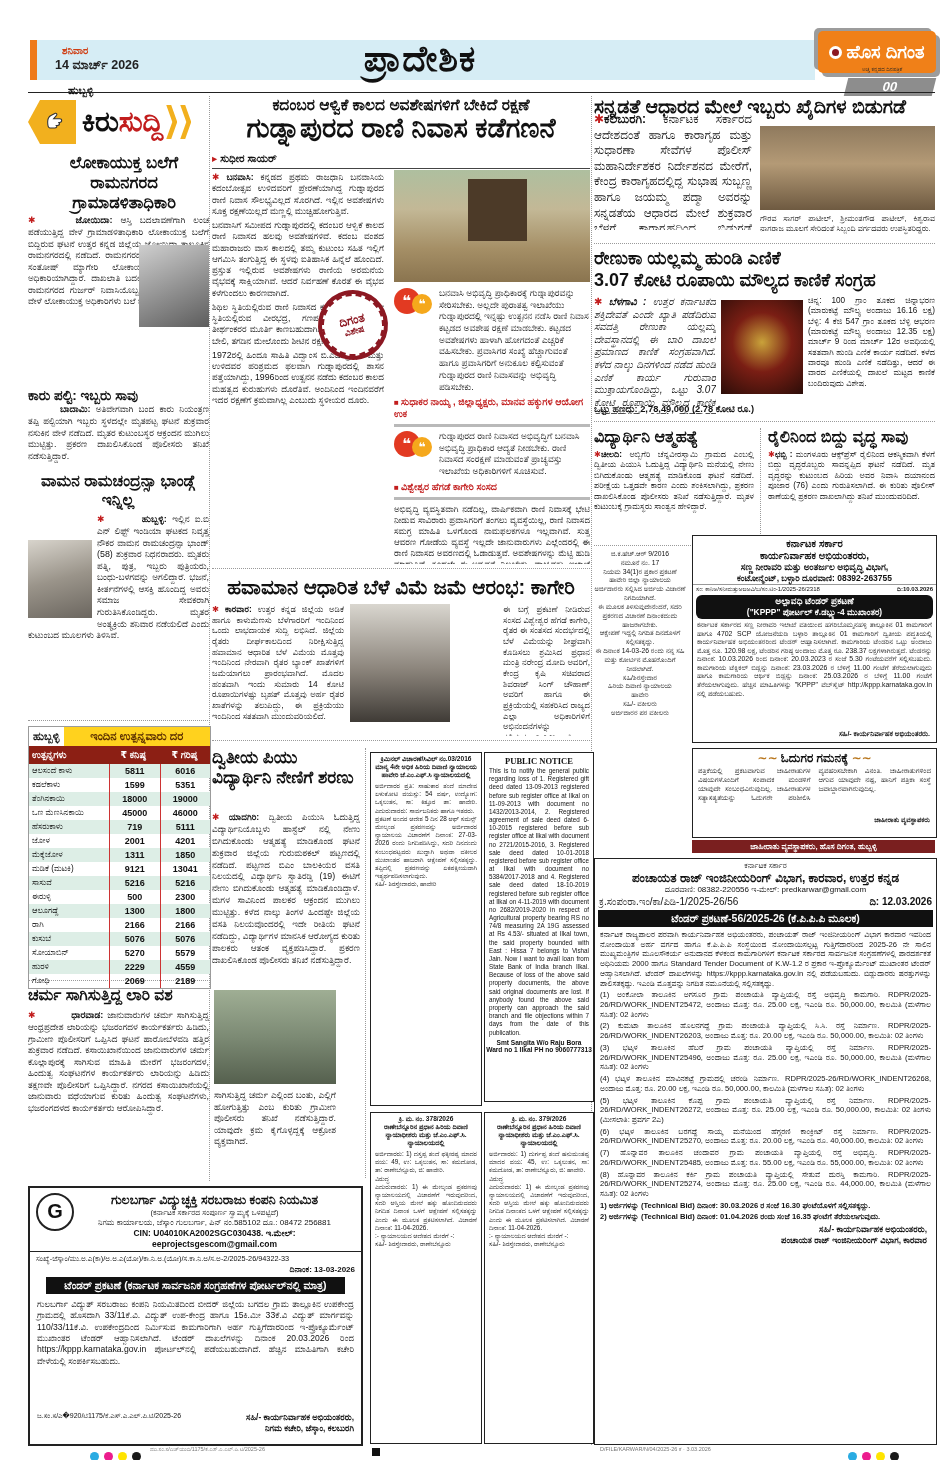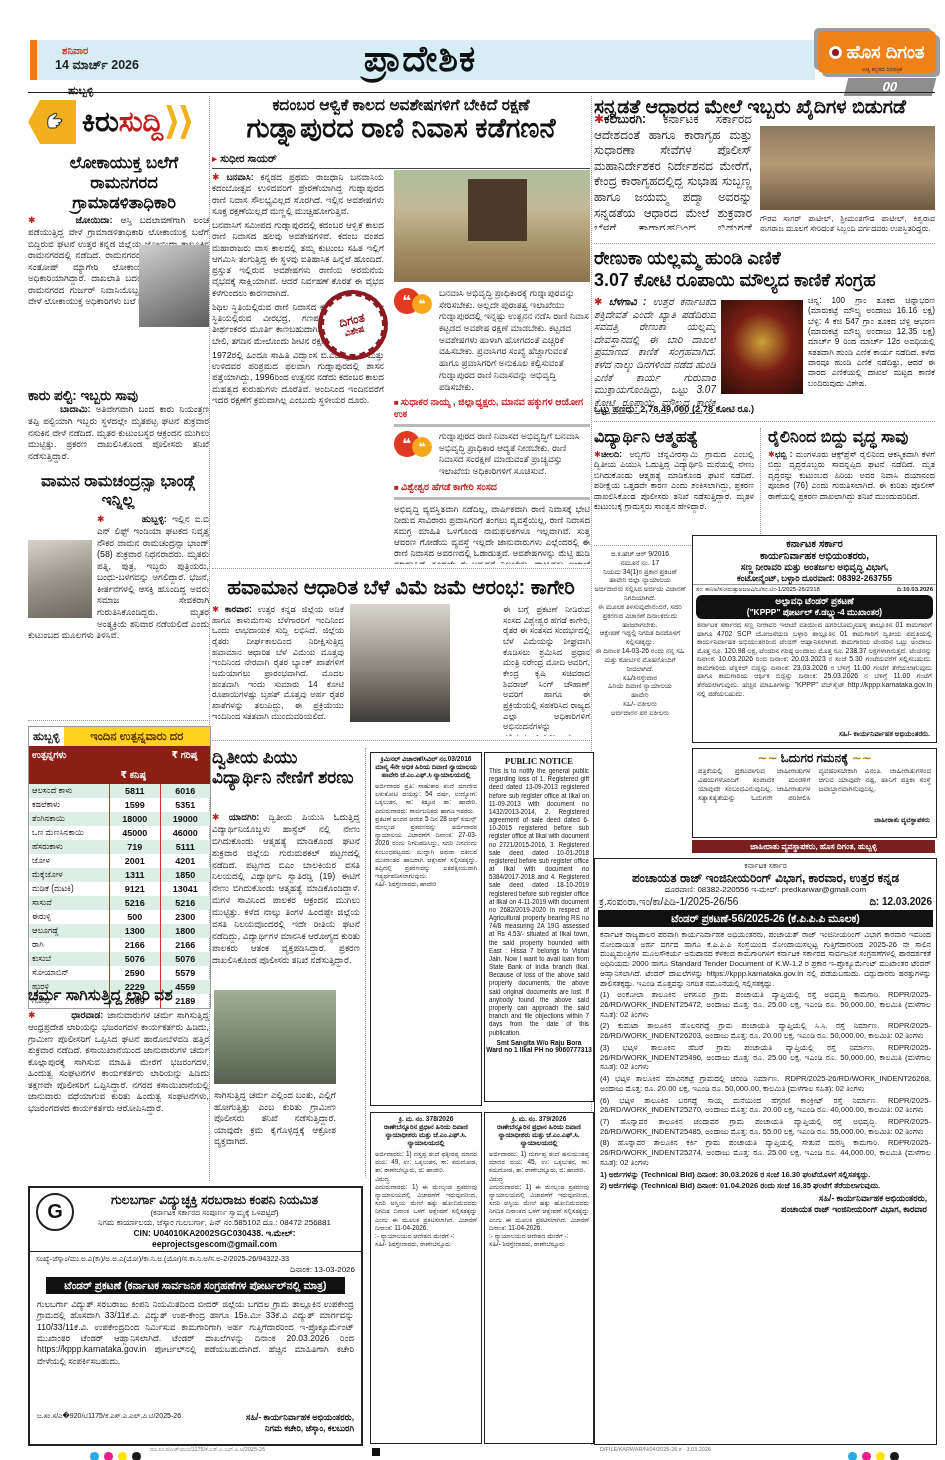--- a/index.html
+++ b/index.html
@@ -148,21 +148,21 @@
     <p style="margin:0;"><span class="star">✱</span> <b>ಹುಬ್ಬಳ್ಳಿ:</b> <span>ಇಲ್ಲಿನ ಐ.ಬಿ ಎನ್ ಲಿಫ್ಟ್ ಇಂಡಿಯಾ ಘಟಕದ ನಿವೃತ್ತ ನೌಕರ ವಾಮನ ರಾಮಚಂದ್ರನ್ಸಾ ಭಾಂಡ್ (58) ಶುಕ್ರವಾರ ನಿಧನರಾದರು. ಮೃತರು ಪತ್ನಿ, ಪುತ್ರ, ಇಬ್ಬರು ಪುತ್ರಿಯರು, ಬಂಧು-ಬಳಗವನ್ನು ಅಗಲಿದ್ದಾರೆ. ಭಜನೆ, ಕೀರ್ತನೆಗಳಲ್ಲಿ ಆಸಕ್ತಿ ಹೊಂದಿದ್ದ ಅವರು ಸಮಾಜ ಸೇವಕರಾಗಿ ಗುರುತಿಸಿಕೊಂಡಿದ್ದರು. ಮೃತರ ಅಂತ್ಯಕ್ರಿಯೆ ಶನಿವಾರ ನಡೆಯಲಿದೆ ಎಂದು ಕುಟುಂಬದ ಮೂಲಗಳು ತಿಳಿಸಿವೆ.</span></p>
   </div>
 
   <div class="abs" id="market">
     <div class="ttl">
       <span class="c">ಹುಬ್ಬಳ್ಳಿ</span>
       <span class="c y">ಇಂದಿನ ಉತ್ಪನ್ನವಾರು ದರ</span>
     </div>
     <div class="hd">
       <span style="width:78px;text-align:left;padding-left:3px;">ಉತ್ಪನ್ನಗಳು</span>
-      <span style="width:50px;margin-top:20px;">₹ ಕನಿಷ್ಠ</span>
+      <span style="width:50px;">₹ ಕನಿಷ್ಠ</span>
       <span style="width:50px;">₹ ಗರಿಷ್ಠ</span>
     </div>
     <div>
 
         <div class="mrow">
           <span class="mc1">ಆಲಸಂದೆ ಕಾಳು</span>
           <span class="mc2">5811</span>
           <span class="mc3">6016</span>
         </div>
 
@@ -233,21 +233,21 @@
         </div>
 
         <div class="mrow">
           <span class="mc1">ಕುಸುಬೆ</span>
           <span class="mc2">5076</span>
           <span class="mc3">5076</span>
         </div>
 
         <div class="mrow">
           <span class="mc1">ಸೋಯಾಬಿನ್</span>
-          <span class="mc2">2590</span>
+          <span class="mc2">5270</span>
           <span class="mc3">5579</span>
         </div>
 
         <div class="mrow">
           <span class="mc1">ಹುರಳಿ</span>
           <span class="mc2">2229</span>
           <span class="mc3">4559</span>
         </div>
 
         <div class="mrow">
@@ -271,21 +271,21 @@
       <div style="flex:1;text-align:center;">
         <div class="b" style="font-size:12.5px;">ಗುಲಬರ್ಗಾ ವಿದ್ಯುಚ್ಛಕ್ತಿ ಸರಬರಾಜು ಕಂಪನಿ ನಿಯಮಿತ</div>
         <div style="font-size:7.5px;">(ಕರ್ನಾಟಕ ಸರ್ಕಾರದ ಸಂಪೂರ್ಣ ಸ್ವಾಮ್ಯಕ್ಕೆ ಒಳಪಟ್ಟಿದೆ)</div>
         <div style="font-size:8px;">ನಿಗಮ ಕಾರ್ಯಾಲಯ, ಜೆಸ್ಕಾಂ ಗುಲಬರ್ಗಾ, ಪಿನ್ ನಂ.585102 ದೂ.: 08472 256881</div>
         <div class="b" style="font-size:8.5px;">CIN: U04010KA2002SGC030438.  ಇ.ಮೇಲ್: eeprojectsgescom@gmail.com</div>
       </div>
     </div>
     <div style="border-top:1px solid #222;padding:2px 6px;font-size:7.3px;display:flex;justify-content:space-between;">
       <span>ಸಂಖ್ಯೆ-ಜೆಸ್ಕಾಂ/ಮು.ಅ.ಎ(ಕಾ)/ಅ.ಅ.ಎ(ಯೋ)/ಕಾ.ನಿ.ಅ.(ಯೋ)/ಸ.ಕಾ.ನಿ.ಅ/ಸ.ಅ-2/2025-26/94322-33</span>
     </div>
-    <div style="text-align:right;padding:0 6px;font-size:8px;font-weight:normal;">ದಿನಾಂಕ: 13-03-2026</div>
+    <div style="text-align:right;padding:0 6px;font-size:8px;font-weight:bold;">ದಿನಾಂಕ: 13-03-2026</div>
     <div class="blackbar" style="font-size:10.5px;margin:2px 16px;padding:2px 8px;">ಟೆಂಡರ್ ಪ್ರಕಟಣೆ (ಕರ್ನಾಟಕ ಸಾರ್ವಜನಿಕ ಸಂಗ್ರಹಣೆಗಳ ಪೋರ್ಟಲ್‌ನಲ್ಲಿ ಮಾತ್ರ)</div>
     <div class="jt clip" style="font-size:8.6px;line-height:1.32;padding:3px 7px;height:108px;">ಗುಲಬರ್ಗಾ ವಿದ್ಯುತ್ ಸರಬರಾಜು ಕಂಪನಿ ನಿಯಮಿತದಿಂದ ಬೀದರ್ ಜಿಲ್ಲೆಯ ಬಗದಲ ಗ್ರಾಮ ತಾಲ್ಲೂಕಿನ ಉಪಕೇಂದ್ರ ಗ್ರಾಮದಲ್ಲಿ ಹೊಸದಾಗಿ 33/11ಕೆ.ವಿ. ವಿದ್ಯುತ್ ಉಪ-ಕೇಂದ್ರ ಹಾಗೂ 15ಕಿ.ಮೀ 33ಕೆ.ವಿ ವಿದ್ಯುತ್ ಮಾರ್ಗವನ್ನು 110/33/11ಕೆ.ವಿ. ಉಪಕೇಂದ್ರದಿಂದ ನಿರ್ಮಿಸುವ ಕಾಮಗಾರಿಗಾಗಿ ಅರ್ಹ ಗುತ್ತಿಗೆದಾರರಿಂದ ಇ-ಪ್ರೊಕ್ಯೂರ್ಮೆಂಟ್ ಮುಖಾಂತರ ಟೆಂಡರ್ ಆಹ್ವಾನಿಸಲಾಗಿದೆ. ಟೆಂಡರ್ ದಾಖಲೆಗಳನ್ನು ದಿನಾಂಕ 20.03.2026 ರಿಂದ https://kppp.karnataka.gov.in ಪೋರ್ಟಲ್‌ನಲ್ಲಿ ಪಡೆಯಬಹುದಾಗಿದೆ. ಹೆಚ್ಚಿನ ಮಾಹಿತಿಗಾಗಿ ಕಚೇರಿ ವೇಳೆಯಲ್ಲಿ ಸಂಪರ್ಕಿಸಬಹುದು.</div>
     <div style="display:flex;justify-content:space-between;padding:2px 7px;">
       <span style="font-size:7px;">ಜ.ಸಂ.ಸ/ಎ�920/ಟಿ1175/ಕೆ.ಎಸ್.ಎ.ಎಲ್.ಪಿ.ಟಿ/2025-26</span>
       <span style="font-size:8.3px;font-weight:bold;text-align:right;">
         <span>ಸಹಿ/- ಕಾರ್ಯನಿರ್ವಾಹಕ ಅಭಿಯಂತರರು,</span><br><span>ನಿಗಮ ಕಚೇರಿ, ಜೆಸ್ಕಾಂ, ಕಲಬುರಗಿ</span>
       </span>
     </div>
   </div>
 
@@ -421,20 +421,21 @@
     </div>
     <div class="blackbar" style="font-size:10.5px;padding:2px 0;margin:1px 3px;">ಟೆಂಡರ್ ಪ್ರಕಟಣೆ-56/2025-26 (ಕೆ.ಪಿ.ಪಿ.ಪಿ ಮೂಲಕ)</div>
     <div class="jt clip" style="padding:2px 5px;height:500px;">
       <p class="tp">ಕರ್ನಾಟಕ ರಾಜ್ಯಪಾಲರ ಪರವಾಗಿ ಕಾರ್ಯನಿರ್ವಾಹಕ ಅಭಿಯಂತರರು, ಪಂಚಾಯತ್ ರಾಜ್ ಇಂಜಿನೀಯರಿಂಗ್ ವಿಭಾಗ ಕಾರವಾರ ಇವರಿಂದ ನೋಂದಾಯಿತ ಅರ್ಹ ವರ್ಗದ ಹಾಗೂ ಕೆ.ಪಿ.ಪಿ.ಪಿ ಸಂಸ್ಥೆಯಿಂದ ನೋಂದಾಯಿಸಲ್ಪಟ್ಟ ಗುತ್ತಿಗೆದಾರರಿಂದ 2025-26 ನೇ ಸಾಲಿನ ಮುಖ್ಯಮಂತ್ರಿಗಳ ಮೂಲಸೌಕರ್ಯ ಅನುದಾನದ ಕೆಳಕಂಡ ಕಾಮಗಾರಿಗಳಿಗೆ ಕರ್ನಾಟಕ ಸರ್ಕಾರದ ಸಾರ್ವಜನಿಕ ಸಂಗ್ರಹಣೆಗಳಲ್ಲಿ ಪಾರದರ್ಶಕತೆ ಅಧಿನಿಯಮ 2000 ಹಾಗೂ Standard Tender Document of K.W-1.2 ರ ಪ್ರಕಾರ ಇ-ಪ್ರೊಕ್ಯೂರ್ಮೆಂಟ್ ಮುಖಾಂತರ ಟೆಂಡರ್ ಆಹ್ವಾನಿಸಲಾಗಿದೆ. ಟೆಂಡರ್ ದಾಖಲೆಗಳನ್ನು https://kppp.karnataka.gov.in ನಲ್ಲಿ ಪಡೆಯಬಹುದು. ಬಿಡ್ಡುದಾರರು ಷರತ್ತುಗಳನ್ನು ಪಾಲಿಸತಕ್ಕದ್ದು. ಇಎಂಡಿ ಮೊತ್ತವನ್ನು ನಿಗದಿತ ನಮೂನೆಯಲ್ಲಿ ಸಲ್ಲಿಸತಕ್ಕದ್ದು.</p>
       <div>
 
       <p class="tp jt">(1) ಅಂಕೋಲಾ ತಾಲೂಕಿನ ಅಗಸೂರ ಗ್ರಾಮ ಪಂಚಾಯತಿ ವ್ಯಾಪ್ತಿಯಲ್ಲಿ ರಸ್ತೆ ಅಭಿವೃದ್ಧಿ ಕಾಮಗಾರಿ. RDPR/2025-26/RD/WORK_INDENT25472, ಅಂದಾಜು ಮೊತ್ತ: ರೂ. 25.00 ಲಕ್ಷ, ಇಎಂಡಿ ರೂ. 50,000.00, ಕಾಲಮಿತಿ (ಮಳೆಗಾಲ ಸಹಿತ): 02 ತಿಂಗಳು</p>
           <p class="tp jt">(2) ಕುಮಟಾ ತಾಲೂಕಿನ ಹೊಲನಗದ್ದೆ ಗ್ರಾಮ ಪಂಚಾಯತಿ ವ್ಯಾಪ್ತಿಯಲ್ಲಿ ಸಿ.ಸಿ. ರಸ್ತೆ ನಿರ್ಮಾಣ. RDPR/2025-26/RD/WORK_INDENT26203, ಅಂದಾಜು ಮೊತ್ತ: ರೂ. 20.00 ಲಕ್ಷ, ಇಎಂಡಿ ರೂ. 50,000.00, ಕಾಲಮಿತಿ: 02 ತಿಂಗಳು</p>
           <p class="tp jt">(3) ಭಟ್ಕಳ ತಾಲೂಕಿನ ಹೆಬರೆ ಗ್ರಾಮ ಪಂಚಾಯತಿ ವ್ಯಾಪ್ತಿಯಲ್ಲಿ ರಸ್ತೆ ನಿರ್ಮಾಣ. RDPR/2025-26/RD/WORK_INDENT25496, ಅಂದಾಜು ಮೊತ್ತ: ರೂ. 25.00 ಲಕ್ಷ, ಇಎಂಡಿ ರೂ. 50,000.00, ಕಾಲಮಿತಿ (ಮಳೆಗಾಲ ಸಹಿತ): 02 ತಿಂಗಳು</p>
           <p class="tp jt">(4) ಭಟ್ಕಳ ತಾಲೂಕಿನ ಮಾವಿನಕಟ್ಟೆ ಗ್ರಾಮದಲ್ಲಿ ಚರಂಡಿ ನಿರ್ಮಾಣ. RDPR/2025-26/RD/WORK_INDENT26268, ಅಂದಾಜು ಮೊತ್ತ: ರೂ. 20.00 ಲಕ್ಷ, ಇಎಂಡಿ ರೂ. 50,000.00, ಕಾಲಮಿತಿ (ಮಳೆಗಾಲ ಸಹಿತ): 02 ತಿಂಗಳು</p>
+          <p class="tp jt">(5) ಭಟ್ಕಳ ತಾಲೂಕಿನ ಕೊಪ್ಪ ಗ್ರಾಮ ಪಂಚಾಯತಿ ವ್ಯಾಪ್ತಿಯಲ್ಲಿ ರಸ್ತೆ ನಿರ್ಮಾಣ. RDPR/2025-26/RD/WORK_INDENT26272, ಅಂದಾಜು ಮೊತ್ತ: ರೂ. 25.00 ಲಕ್ಷ, ಇಎಂಡಿ ರೂ. 50,000.00, ಕಾಲಮಿತಿ: 02 ತಿಂಗಳು (ಮೀಸಲಾತಿ: ಪ್ರವರ್ಗ 2ಎ)</p>
           <p class="tp jt">(6) ಭಟ್ಕಳ ತಾಲೂಕಿನ ಬರಗದ್ದೆ ಸಾಯ್ಕ ಮನೆಯಿಂದ ಹೆಗ್ಗರಣಿ ಕಾಂಕ್ರೀಟ್ ರಸ್ತೆ ನಿರ್ಮಾಣ. RDPR/2025-26/RD/WORK_INDENT25270, ಅಂದಾಜು ಮೊತ್ತ: ರೂ. 20.00 ಲಕ್ಷ, ಇಎಂಡಿ ರೂ. 40,000.00, ಕಾಲಮಿತಿ: 02 ತಿಂಗಳು</p>
           <p class="tp jt">(7) ಹೊನ್ನಾವರ ತಾಲೂಕಿನ ಚಂದಾವರ ಗ್ರಾಮ ಪಂಚಾಯತಿ ವ್ಯಾಪ್ತಿಯಲ್ಲಿ ರಸ್ತೆ ಅಭಿವೃದ್ಧಿ. RDPR/2025-26/RD/WORK_INDENT25485, ಅಂದಾಜು ಮೊತ್ತ: ರೂ. 55.00 ಲಕ್ಷ, ಇಎಂಡಿ ರೂ. 55,000.00, ಕಾಲಮಿತಿ: 02 ತಿಂಗಳು</p>
           <p class="tp jt">(8) ಹೊನ್ನಾವರ ತಾಲೂಕಿನ ಕರ್ಕಿ ಗ್ರಾಮ ಪಂಚಾಯತಿ ವ್ಯಾಪ್ತಿಯಲ್ಲಿ ಸೇತುವೆ ದುರಸ್ತಿ ಕಾಮಗಾರಿ. RDPR/2025-26/RD/WORK_INDENT25274, ಅಂದಾಜು ಮೊತ್ತ: ರೂ. 25.00 ಲಕ್ಷ, ಇಎಂಡಿ ರೂ. 44,000.00, ಕಾಲಮಿತಿ (ಮಳೆಗಾಲ ಸಹಿತ): 02 ತಿಂಗಳು</p>
         </div>
       <p class="tp b">1) ಅರ್ಜಿಗಳನ್ನು (Technical Bid) ದಿನಾಂಕ: 30.03.2026 ರ ಸಂಜೆ 16.30 ಘಂಟೆಯೊಳಗೆ ಸಲ್ಲಿಸತಕ್ಕದ್ದು.</p>
       <p class="tp b">2) ಅರ್ಜಿಗಳನ್ನು (Technical Bid) ದಿನಾಂಕ: 01.04.2026 ರಂದು ಸಂಜೆ 16.35 ಘಂಟೆಗೆ ತೆರೆಯಲಾಗುವುದು.</p>
       <div class="b" style="font-size:8.3px;text-align:right;padding-right:4px;">
         <span>ಸಹಿ/- ಕಾರ್ಯನಿರ್ವಾಹಕ ಅಭಿಯಂತರರು,</span><br><span>ಪಂಚಾಯತ ರಾಜ್ ಇಂಜಿನೀಯರಿಂಗ್ ವಿಭಾಗ, ಕಾರವಾರ</span>
       </div>
     </div>

